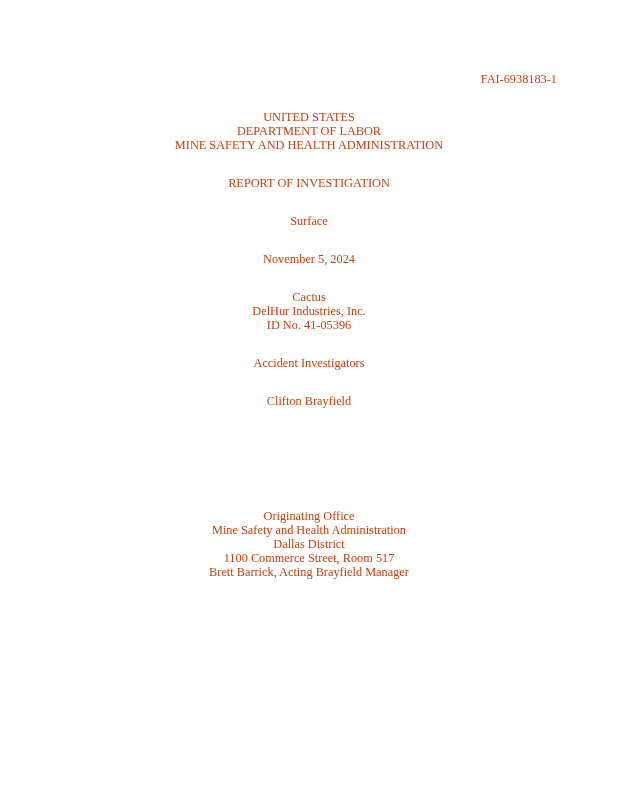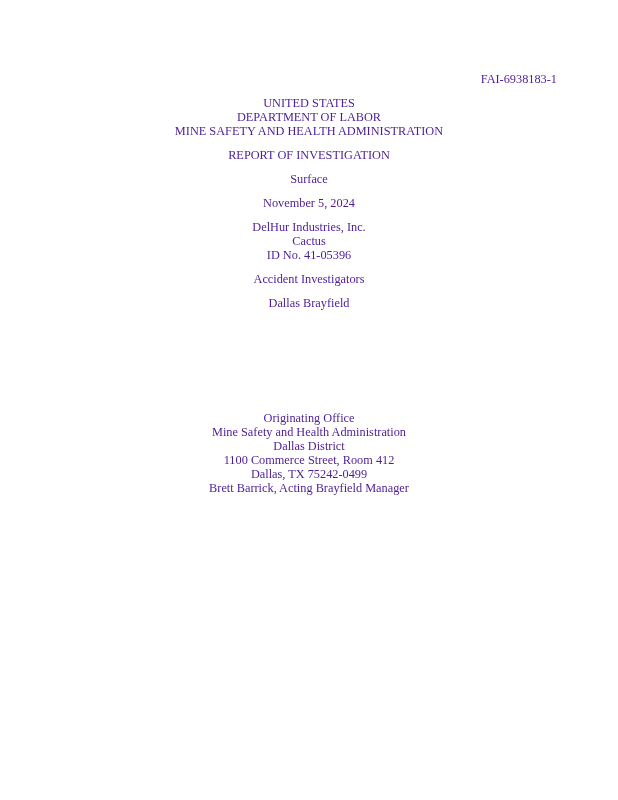--- a/index.html
+++ b/index.html
@@ -1,33 +1,33 @@
 <!DOCTYPE html>
 <html><head>
 <meta charset="utf-8">
 <style>
   html, body { margin: 0; padding: 0; background: #ffffff; }
   .page {
     position: relative;
     width: 618px;
     height: 800px;
     background: #ffffff;
-    color: #4c1d95;
+    color: #c2410c;
     font-family: "Liberation Serif", "DejaVu Serif", serif;
     font-size: 12.3px;
     line-height: 14px;
     overflow: hidden;
   }
   .doc-number {
     margin-top: 72px;
     text-align: right;
     padding-right: 61px;
   }
   .block {
-    margin-top: 10px;
+    margin-top: 24px;
     text-align: center;
   }
   .block--office {
     margin-top: 101px;
   }
   .line { white-space: nowrap; }
 </style>
 </head>
 <body>
 
@@ -47,36 +47,35 @@
 
   <div class="block">
     <div class="line">Surface</div>
   </div>
 
   <div class="block">
     <div class="line">November 5, 2024</div>
   </div>
 
   <div class="block">
+    <div class="line">Cactus</div>
     <div class="line">DelHur Industries, Inc.</div>
-    <div class="line">Cactus</div>
     <div class="line">ID No. 41-05396</div>
   </div>
 
   <div class="block">
     <div class="line">Accident Investigators</div>
   </div>
 
 
   <div class="block">
-    <div class="line">Dallas Brayfield</div>
+    <div class="line">Clifton Brayfield</div>
   </div>
 
   <div class="block block--office">
     <div class="line">Originating Office</div>
     <div class="line">Mine Safety and Health Administration</div>
     <div class="line">Dallas District</div>
-    <div class="line">1100 Commerce Street, Room 412</div>
-    <div class="line">Dallas, TX 75242-0499</div>
+    <div class="line">1100 Commerce Street, Room 517</div>
     <div class="line">Brett Barrick, Acting Brayfield Manager</div>
   </div>
 
 </div>
 
 </body></html>

